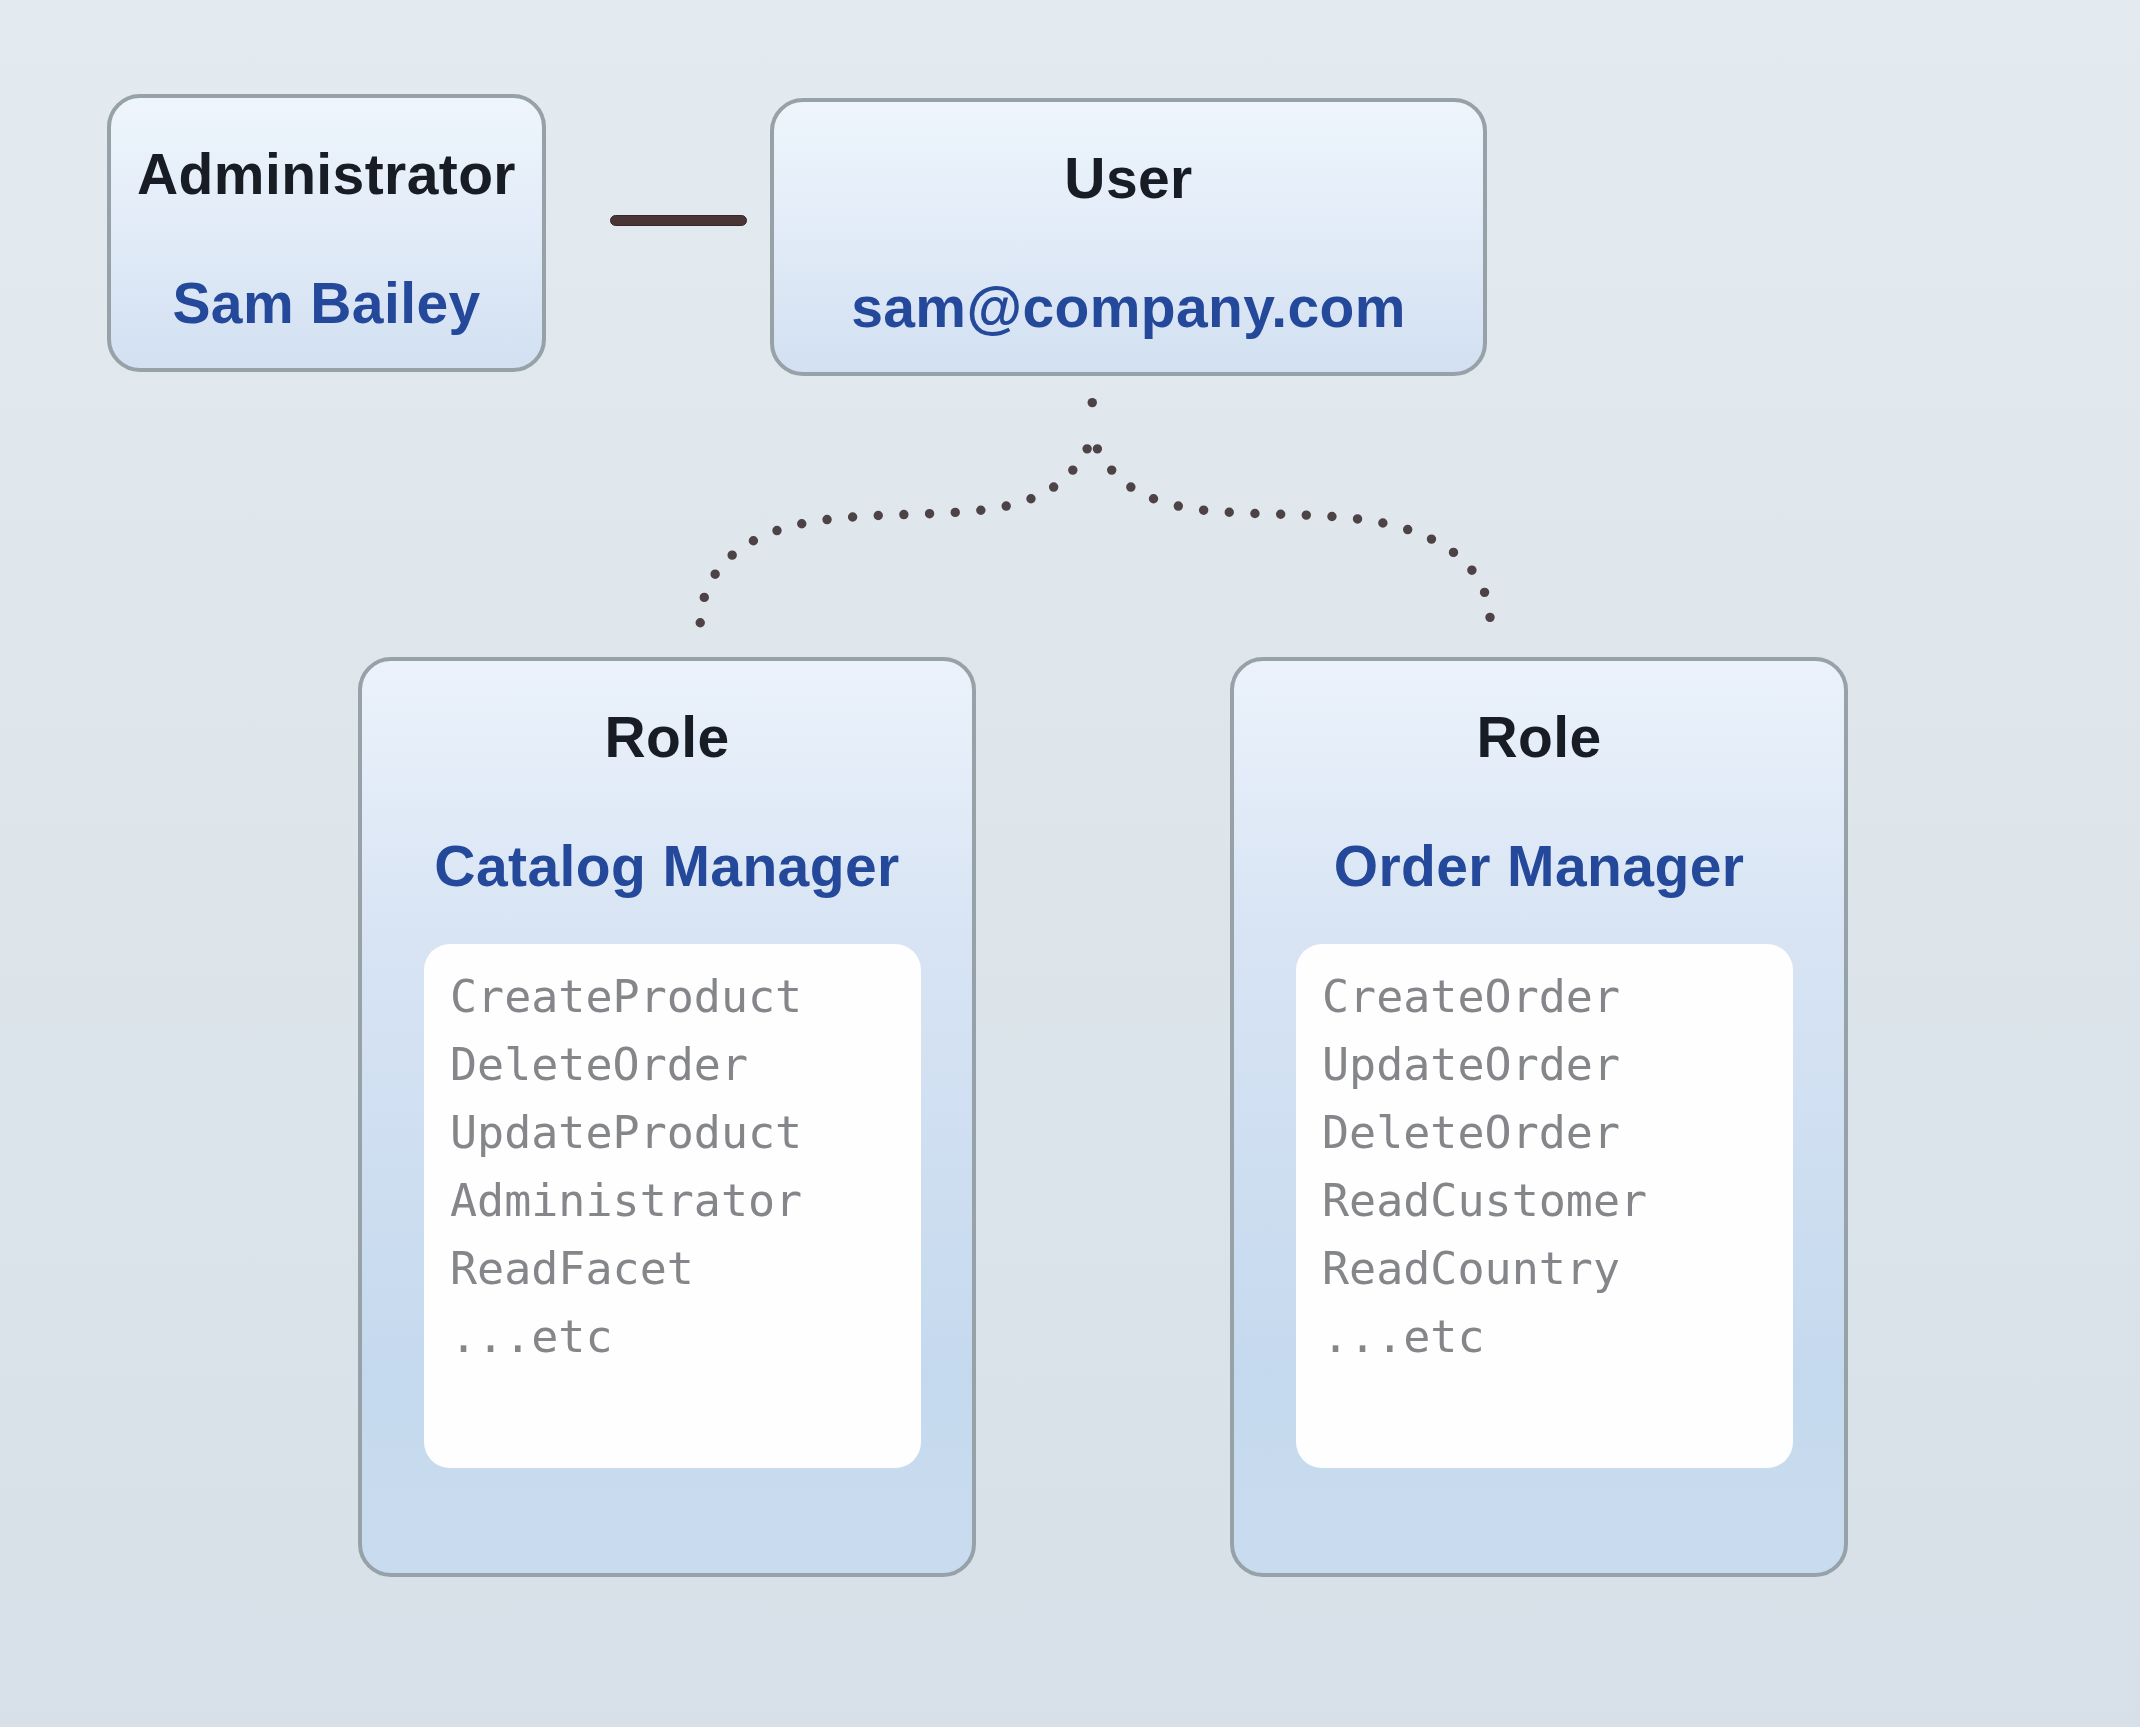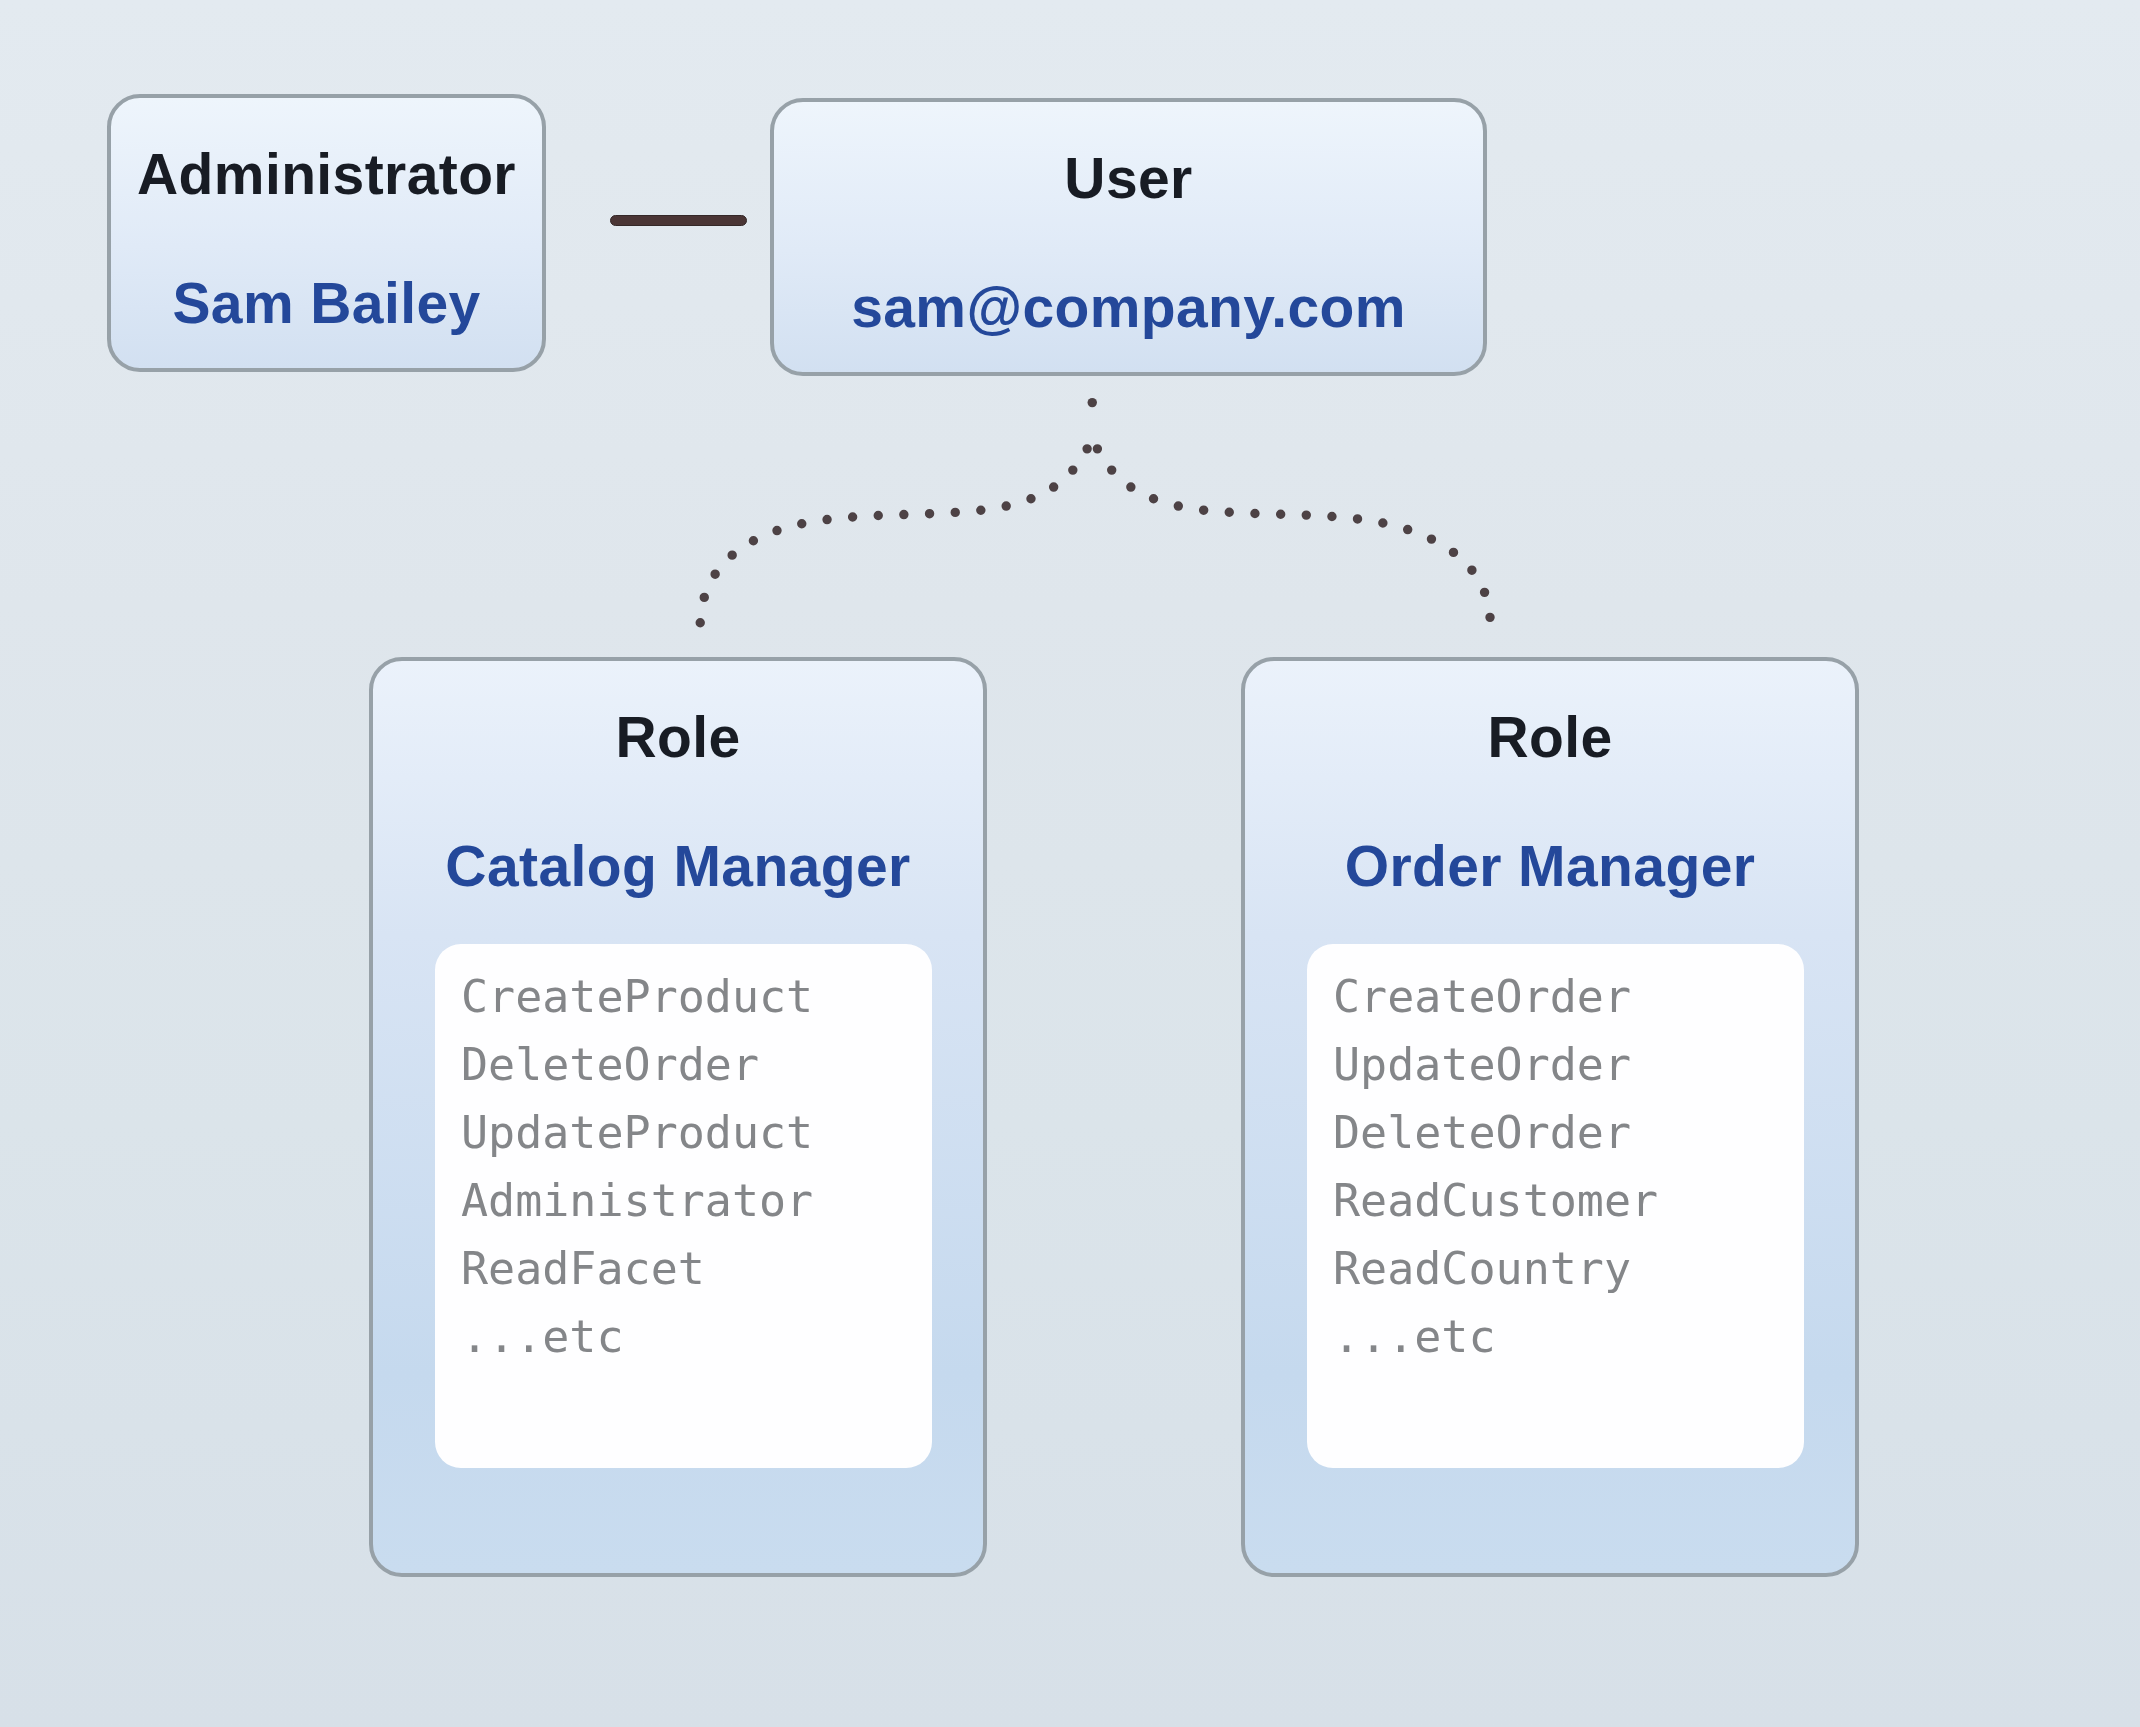--- a/index.html
+++ b/index.html
@@ -22,21 +22,20 @@
     text-align: center;
   }
   .card.top-card {
     background: linear-gradient(180deg, #eef5fc 0%, #e0eaf7 55%, #d2e0f1 100%);
     height: 278px;
   }
   .card.role-card {
     background: linear-gradient(180deg, #ebf2fb 0%, #d8e4f4 30%, #c5d9ee 78%, #c9dcef 100%);
     width: 618px;
     height: 920px;
-    margin-left: 11px;
   }
   .card-title {
     position: absolute;
     left: 0; right: 0;
     top: 42px;
     height: 68px;
     line-height: 68px;
     font-size: 57px;
     font-weight: 700;
     color: #181c24;

